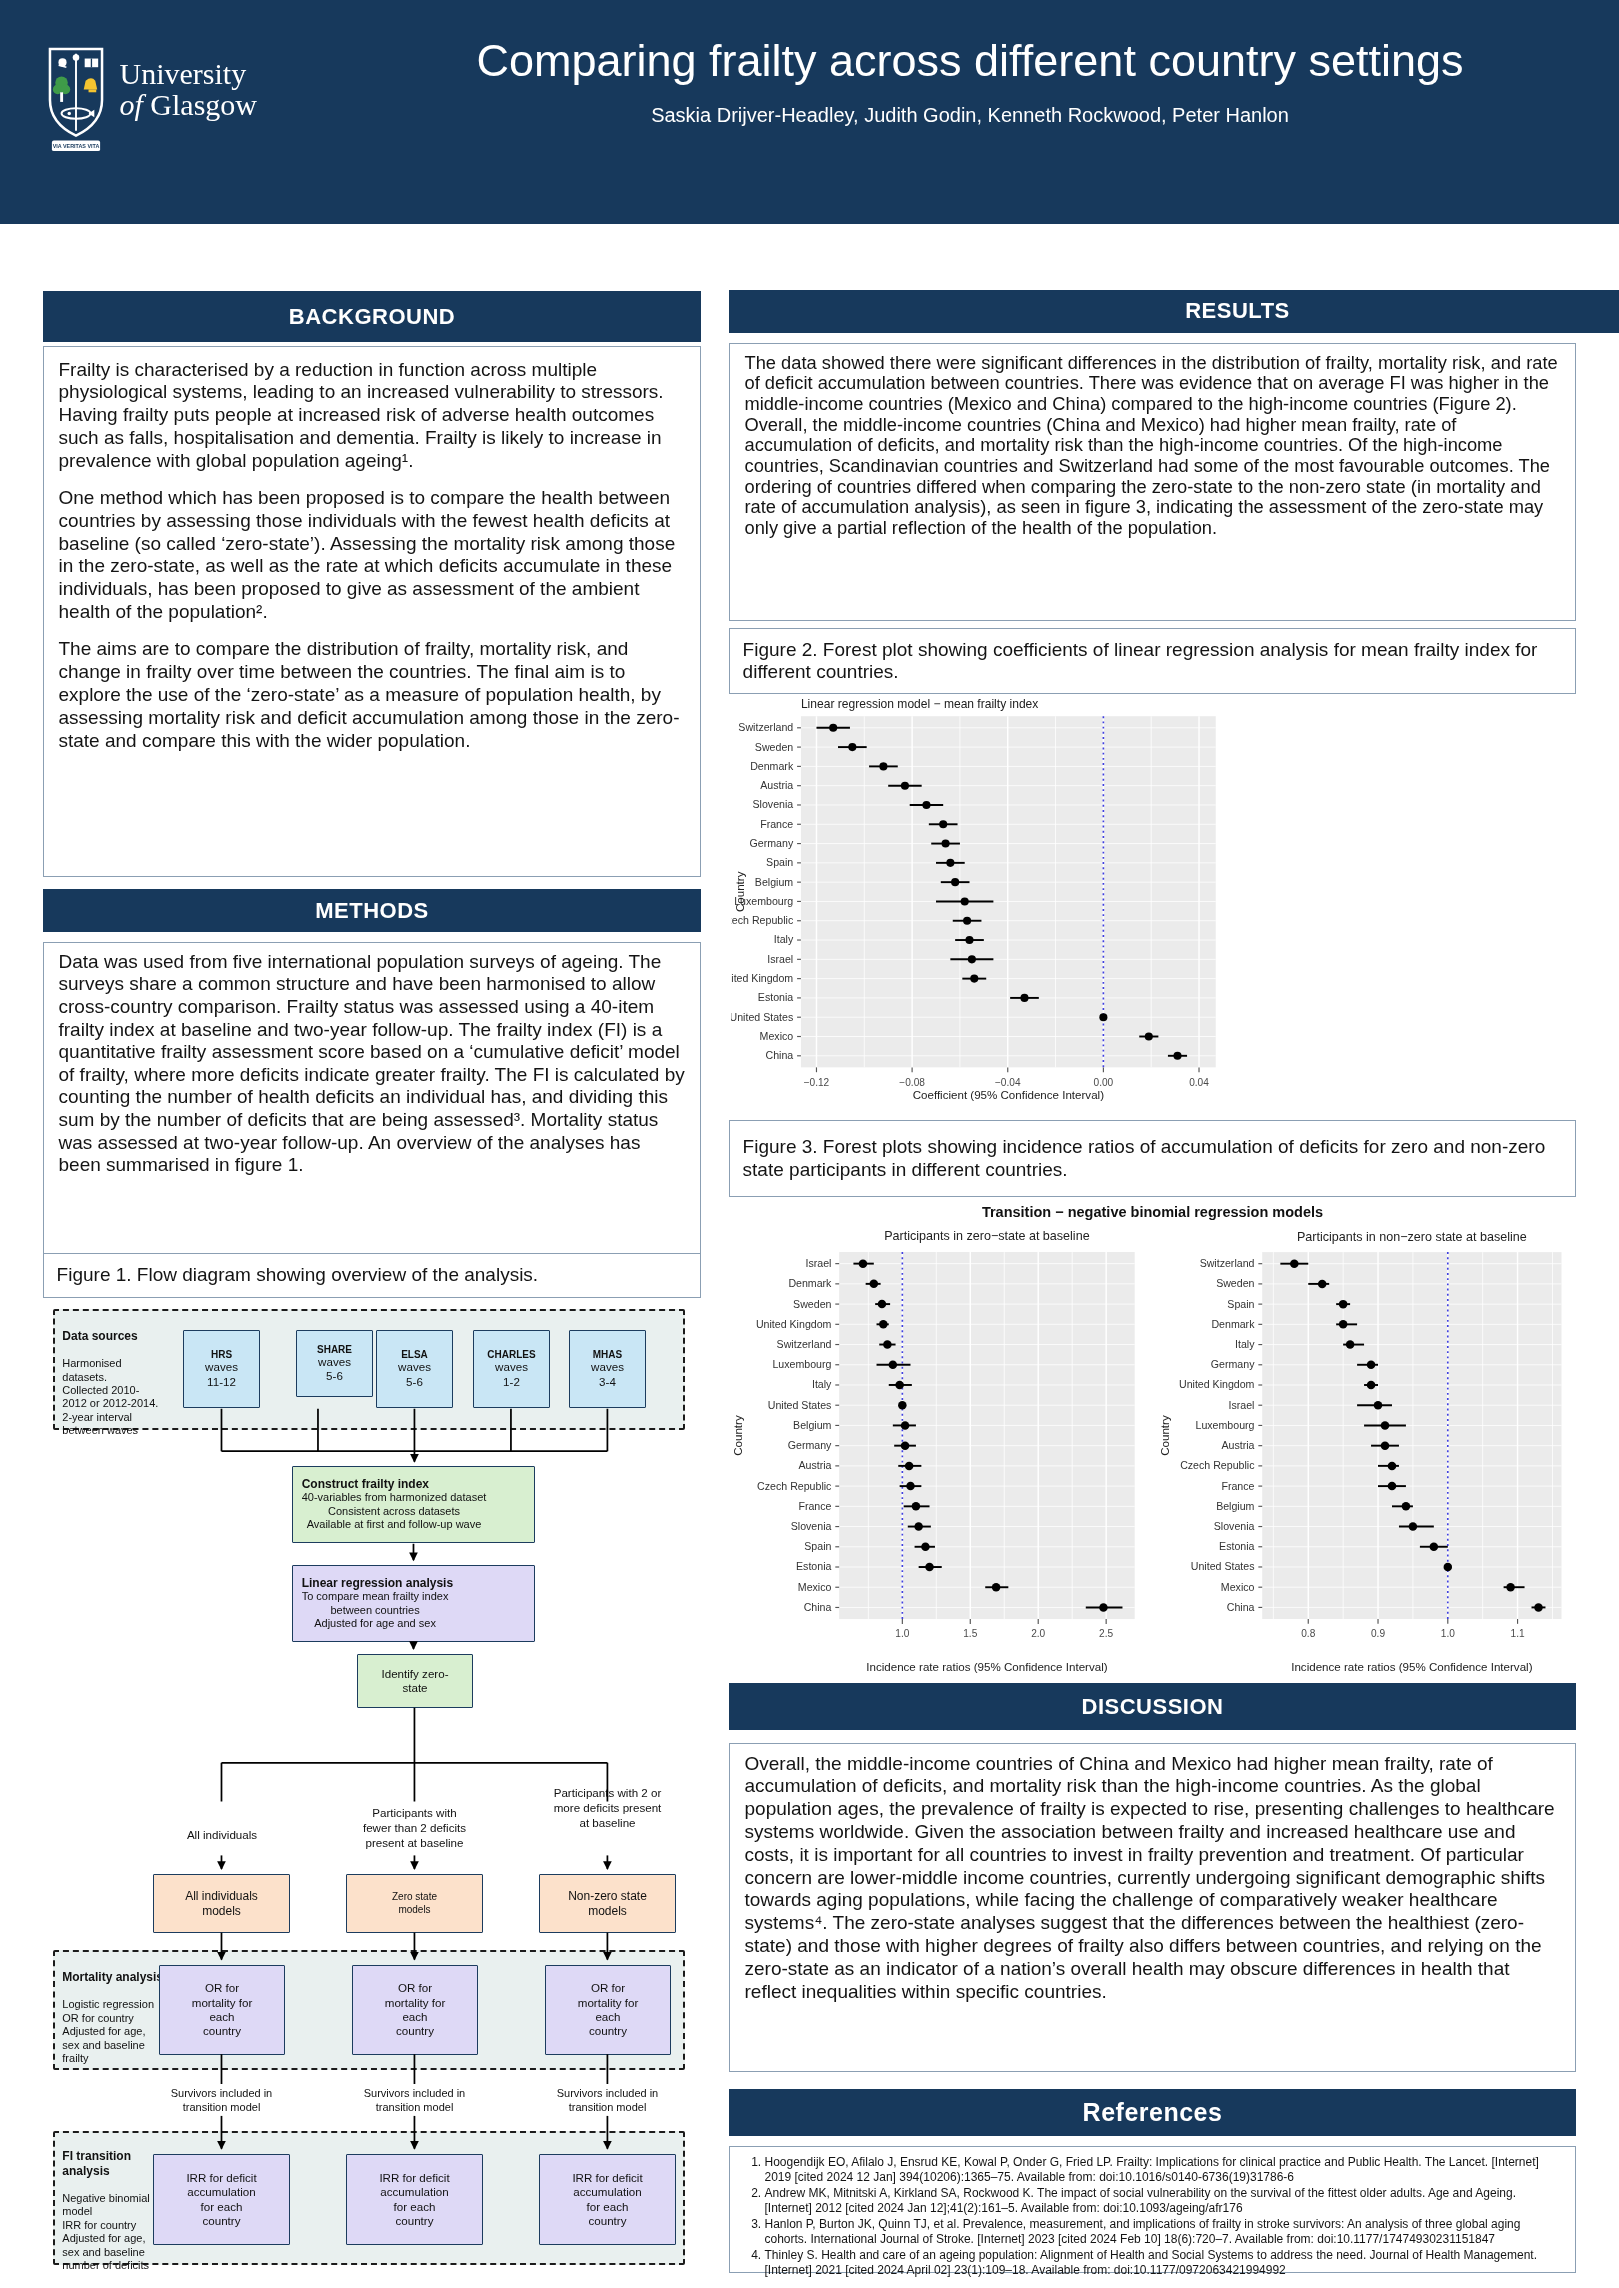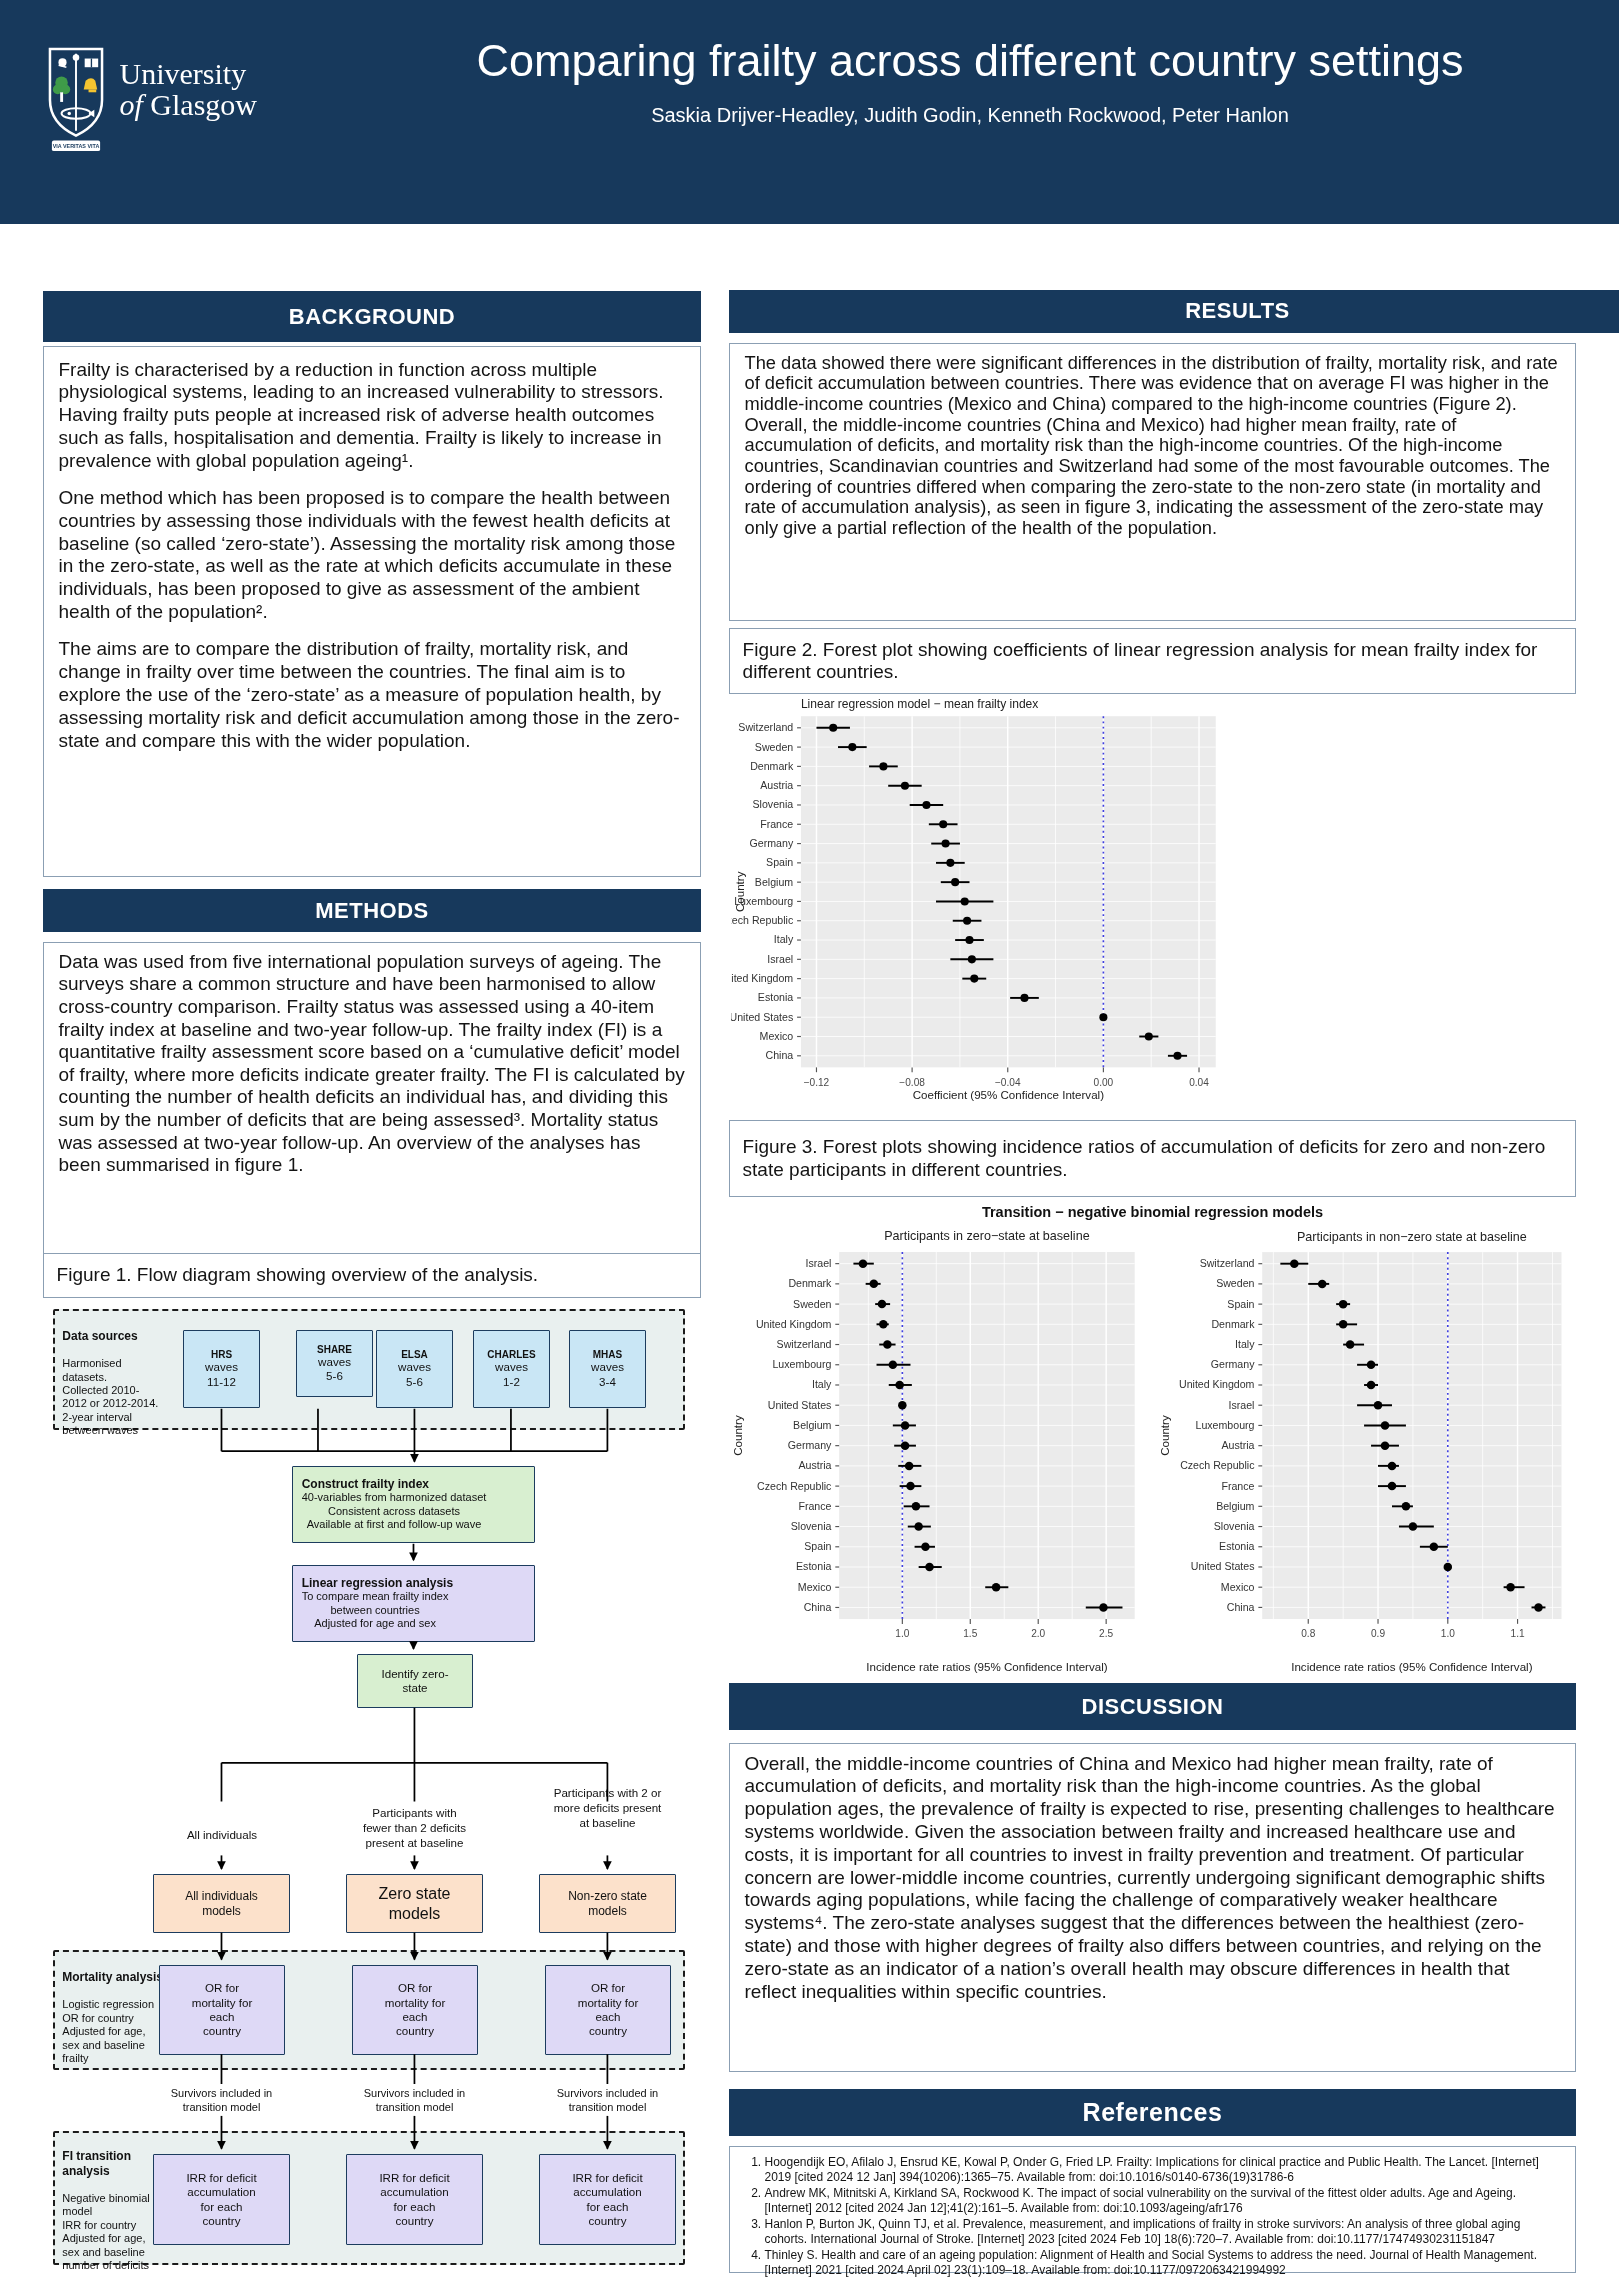--- a/index.html
+++ b/index.html
@@ -170,21 +170,21 @@
 present at baseline</div>
       <div class="blabel" style="left:473px;top:476px;width:183px;">Participants with 2 or
 more deficits present
 at baseline</div>
 
       <div class="fbox peach" style="left:110px;top:565px;width:137px;height:59px;">
         <div class="bb" style="font-size:12px;">All individuals
 models</div>
       </div>
       <div class="fbox peach" style="left:303px;top:565px;width:137px;height:59px;">
-        <div class="bb" style="font-size:16px;">Zero state
+        <div class="bb" style="font-size:10px;">Zero state
 models</div>
       </div>
       <div class="fbox peach" style="left:496px;top:565px;width:137px;height:59px;">
         <div class="bb" style="font-size:12px;">Non-zero state
 models</div>
       </div>
 
       <div class="dash" style="left:9.7px;top:641px;width:632px;height:120px;"></div>
       <div class="note" style="left:19.3px;top:648px;width:130px;">
         <div class="nt">Mortality analysis</div>

